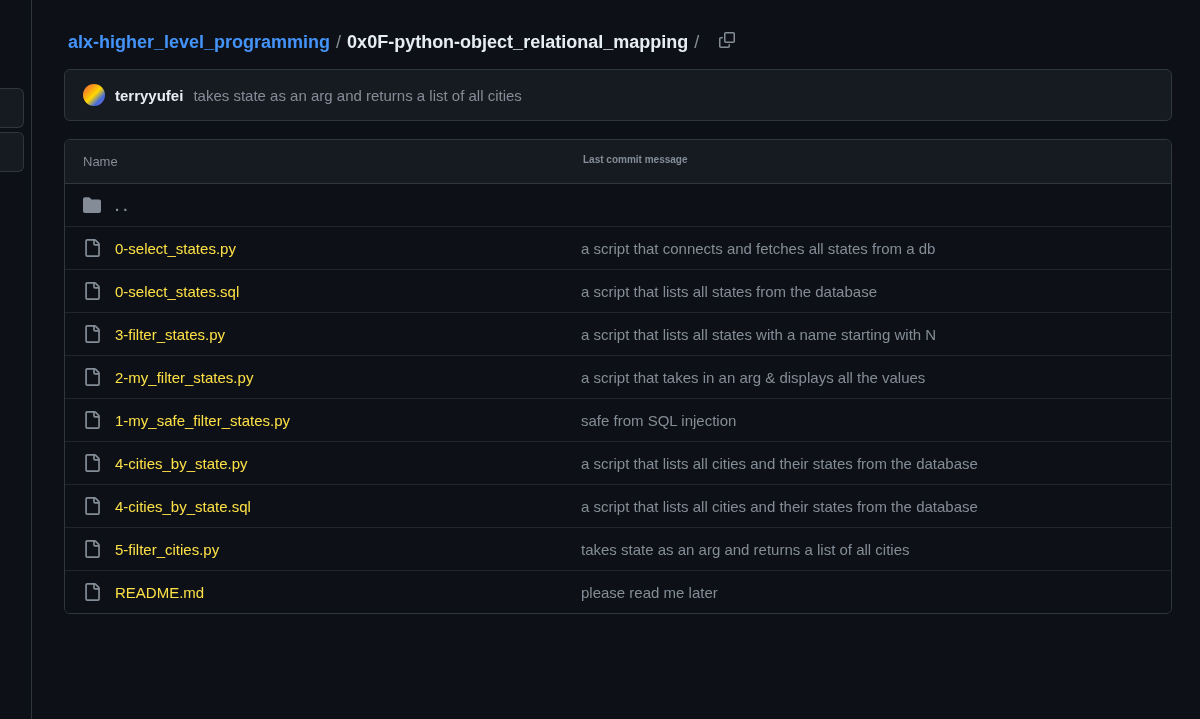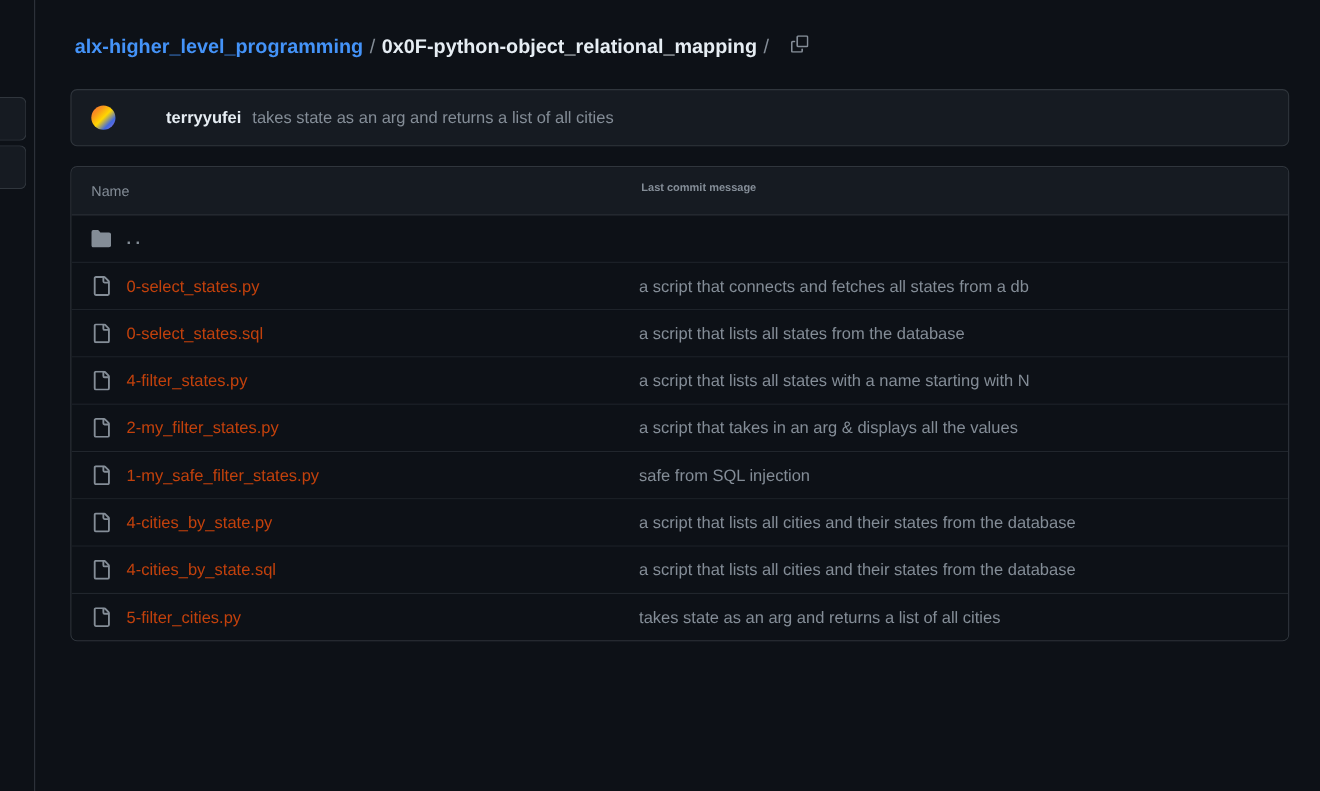--- a/index.html
+++ b/index.html
@@ -51,21 +51,21 @@
       margin-left: 64px;
       padding: 28px 0 0 0;
       width: calc(100% - 64px);
     }
     .breadcrumb {
       display: flex;
       align-items: center;
       gap: 6px;
       font-size: 18px;
       font-weight: 600;
-      margin-bottom: 24px;
+      margin-bottom: 12px;
       padding-left: 4px;
     }
     .breadcrumb-link {
       color: #4493f8;
       text-decoration: none;
       font-weight: 600;
     }
     .breadcrumb-sep {
       color: #848d97;
       font-weight: 400;
@@ -98,21 +98,20 @@
       width: 22px;
       height: 22px;
       border-radius: 50%;
       background: linear-gradient(135deg, #ff6b35 0%, #f7931e 25%, #ffd700 50%, #4169e1 75%, #9370db 100%);
       flex-shrink: 0;
     }
     .commit-author {
       font-weight: 700;
       color: #e6edf3;
       font-size: 15px;
-      margin-left: 36px;
     }
     .commit-message {
       color: #848d97;
       font-size: 15px;
     }
     .file-table {
       border: 1px solid #30363d;
       border-radius: 6px;
       margin-right: 28px;
       overflow: hidden;
@@ -151,21 +150,21 @@
       display: inline-flex;
       flex-shrink: 0;
     }
     .folder-icon {
       color: #848d97;
       margin-right: 14px;
       display: inline-flex;
       flex-shrink: 0;
     }
     .file-name {
-      color: #c2410c;
+      color: #fde047;
       font-size: 15px;
       width: 466px;
       cursor: pointer;
     }
     .parent-dir {
       color: #848d97;
       font-size: 15px;
       font-weight: 700;
       letter-spacing: 4px;
       cursor: pointer;
@@ -241,21 +240,21 @@
           </span>
           <span class="file-name">0-select_states.sql</span>
           <span class="file-commit-msg">a script that lists all states from the database</span>
         </div>
         <div class="file-row">
           <span class="file-icon">
             <svg width="18" height="18" viewBox="0 0 16 16" fill="currentColor">
               <path d="M2 1.75C2 .784 2.784 0 3.75 0h6.586c.464 0 .909.184 1.237.513l2.914 2.914c.329.328.513.773.513 1.237v9.586A1.75 1.75 0 0 1 13.25 16h-9.5A1.75 1.75 0 0 1 2 14.25Zm1.75-.25a.25.25 0 0 0-.25.25v12.5c0 .138.112.25.25.25h9.5a.25.25 0 0 0 .25-.25V6h-2.75A1.75 1.75 0 0 1 9 4.25V1.5Zm6.75.062V4.25c0 .138.112.25.25.25h2.688l-.011-.013-2.914-2.914-.013-.011Z"></path>
             </svg>
           </span>
-          <span class="file-name">4-filter_states.py</span>
+          <span class="file-name">3-filter_states.py</span>
           <span class="file-commit-msg">a script that lists all states with a name starting with N</span>
         </div>
         <div class="file-row">
           <span class="file-icon">
             <svg width="18" height="18" viewBox="0 0 16 16" fill="currentColor">
               <path d="M2 1.75C2 .784 2.784 0 3.75 0h6.586c.464 0 .909.184 1.237.513l2.914 2.914c.329.328.513.773.513 1.237v9.586A1.75 1.75 0 0 1 13.25 16h-9.5A1.75 1.75 0 0 1 2 14.25Zm1.75-.25a.25.25 0 0 0-.25.25v12.5c0 .138.112.25.25.25h9.5a.25.25 0 0 0 .25-.25V6h-2.75A1.75 1.75 0 0 1 9 4.25V1.5Zm6.75.062V4.25c0 .138.112.25.25.25h2.688l-.011-.013-2.914-2.914-.013-.011Z"></path>
             </svg>
           </span>
           <span class="file-name">2-my_filter_states.py</span>
           <span class="file-commit-msg">a script that takes in an arg &amp; displays all the values</span>
@@ -289,16 +288,25 @@
         </div>
         <div class="file-row">
           <span class="file-icon">
             <svg width="18" height="18" viewBox="0 0 16 16" fill="currentColor">
               <path d="M2 1.75C2 .784 2.784 0 3.75 0h6.586c.464 0 .909.184 1.237.513l2.914 2.914c.329.328.513.773.513 1.237v9.586A1.75 1.75 0 0 1 13.25 16h-9.5A1.75 1.75 0 0 1 2 14.25Zm1.75-.25a.25.25 0 0 0-.25.25v12.5c0 .138.112.25.25.25h9.5a.25.25 0 0 0 .25-.25V6h-2.75A1.75 1.75 0 0 1 9 4.25V1.5Zm6.75.062V4.25c0 .138.112.25.25.25h2.688l-.011-.013-2.914-2.914-.013-.011Z"></path>
             </svg>
           </span>
           <span class="file-name">5-filter_cities.py</span>
           <span class="file-commit-msg">takes state as an arg and returns a list of all cities</span>
         </div>
+        <div class="file-row">
+          <span class="file-icon">
+            <svg width="18" height="18" viewBox="0 0 16 16" fill="currentColor">
+              <path d="M2 1.75C2 .784 2.784 0 3.75 0h6.586c.464 0 .909.184 1.237.513l2.914 2.914c.329.328.513.773.513 1.237v9.586A1.75 1.75 0 0 1 13.25 16h-9.5A1.75 1.75 0 0 1 2 14.25Zm1.75-.25a.25.25 0 0 0-.25.25v12.5c0 .138.112.25.25.25h9.5a.25.25 0 0 0 .25-.25V6h-2.75A1.75 1.75 0 0 1 9 4.25V1.5Zm6.75.062V4.25c0 .138.112.25.25.25h2.688l-.011-.013-2.914-2.914-.013-.011Z"></path>
+            </svg>
+          </span>
+          <span class="file-name">README.md</span>
+          <span class="file-commit-msg">please read me later</span>
+        </div>
       </div>
   </div>
 
 </div>
 
 </body></html>

